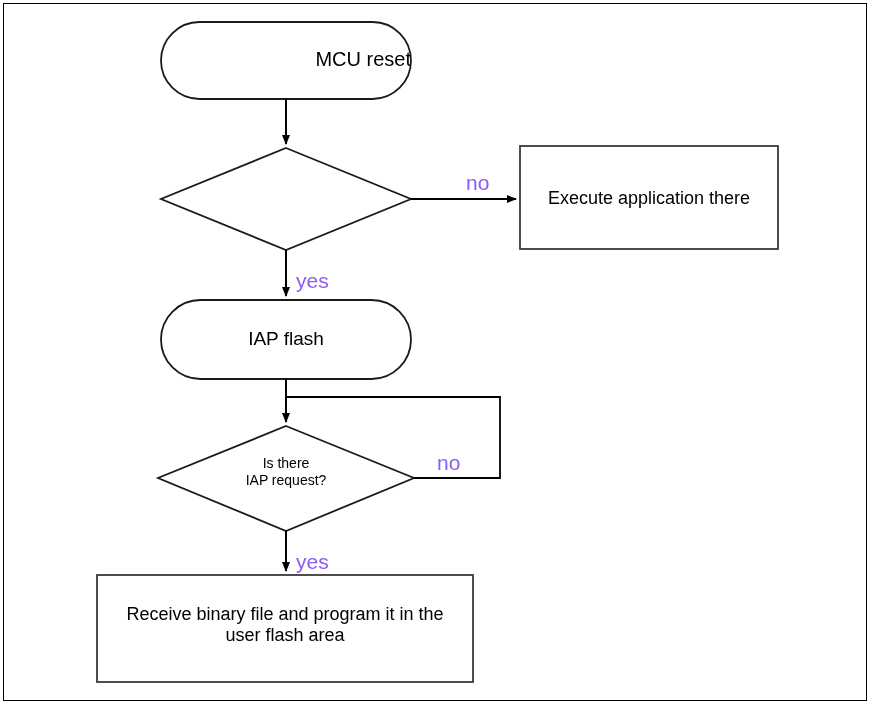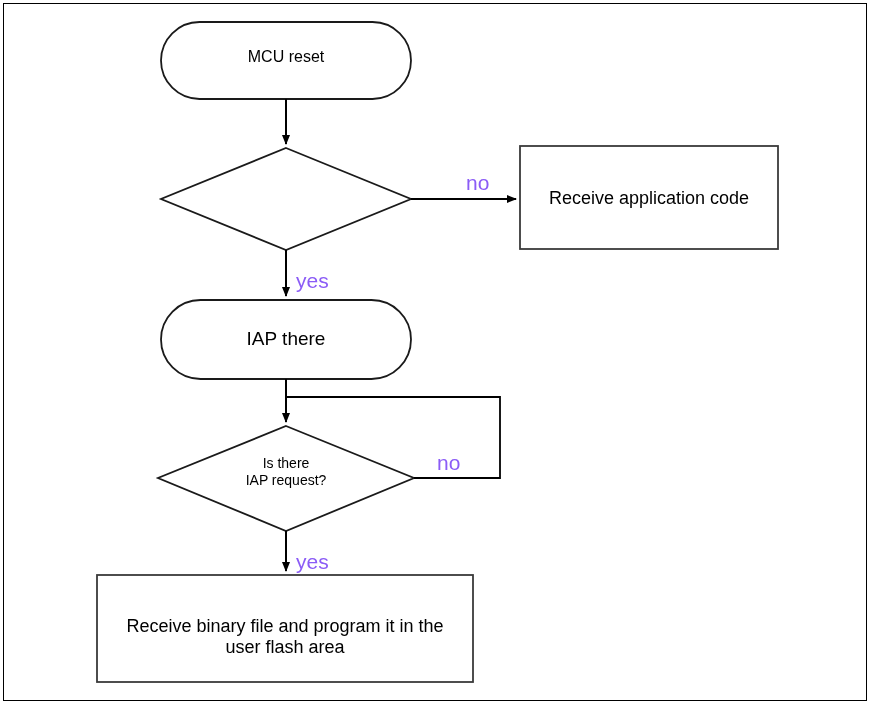--- a/index.html
+++ b/index.html
@@ -42,42 +42,42 @@
     pointer-events: none;
   }
   .edge-label {
     position: absolute;
     color: #8b5cf6;
     font-size: 21px;
     line-height: 1;
   }
   .lbl-mcu-reset {
     left: 161px; top: 48px; width: 250px;
-    font-size: 16px;
+    font-size: 20px;
+    text-align: right;
   }
   .lbl-enter-iap {
     left: 161px; top: 188px; width: 250px;
     font-size: 18px;
   }
   .lbl-execute-app {
     left: 520px; top: 188px; width: 258px;
     font-size: 18px;
   }
   .lbl-iap-init {
     left: 161px; top: 328px; width: 250px;
     font-size: 19px;
   }
   .lbl-is-there {
     left: 158px; top: 455px; width: 256px;
     font-size: 14px;
   }
   .lbl-receive {
     left: 101px; top: 604px; width: 368px;
     font-size: 18px;
-    margin-top: 12px;
   }
   .lbl-no-1 { left: 466px; top: 172px; }
   .lbl-yes-1 { left: 296px; top: 270px; }
   .lbl-no-2 { left: 437px; top: 452px; }
   .lbl-yes-2 { left: 296px; top: 551px; }
 </style>
 </head>
 <body>
 
 <div id="canvas">
@@ -112,23 +112,23 @@
     <path d="M 414 478 L 500 478 L 500 397 L 286 397" fill="none" stroke="#000000" stroke-width="1.8"></path>
 
     <line x1="286" y1="531" x2="286" y2="571" stroke="#000000" stroke-width="2" marker-end="url(#arrowhead)"></line>
 
     <rect x="97" y="575" width="376" height="107" fill="#ffffff" stroke="#3a3a3a" stroke-width="1.8"></rect>
   </svg>
 
   <div class="node-label lbl-mcu-reset">MCU reset</div>
 
 
-  <div class="node-label lbl-execute-app">Receive application code</div>
+  <div class="node-label lbl-execute-app">Execute application there</div>
 
-  <div class="node-label lbl-iap-init">IAP there</div>
+  <div class="node-label lbl-iap-init">IAP flash</div>
 
   <div class="node-label lbl-is-there">Is there
 IAP request?</div>
 
   <div class="node-label lbl-receive">Receive binary file and program it in the
 user flash area</div>
 
   <div class="edge-label lbl-no-1">no</div>
 
   <div class="edge-label lbl-yes-1">yes</div>

